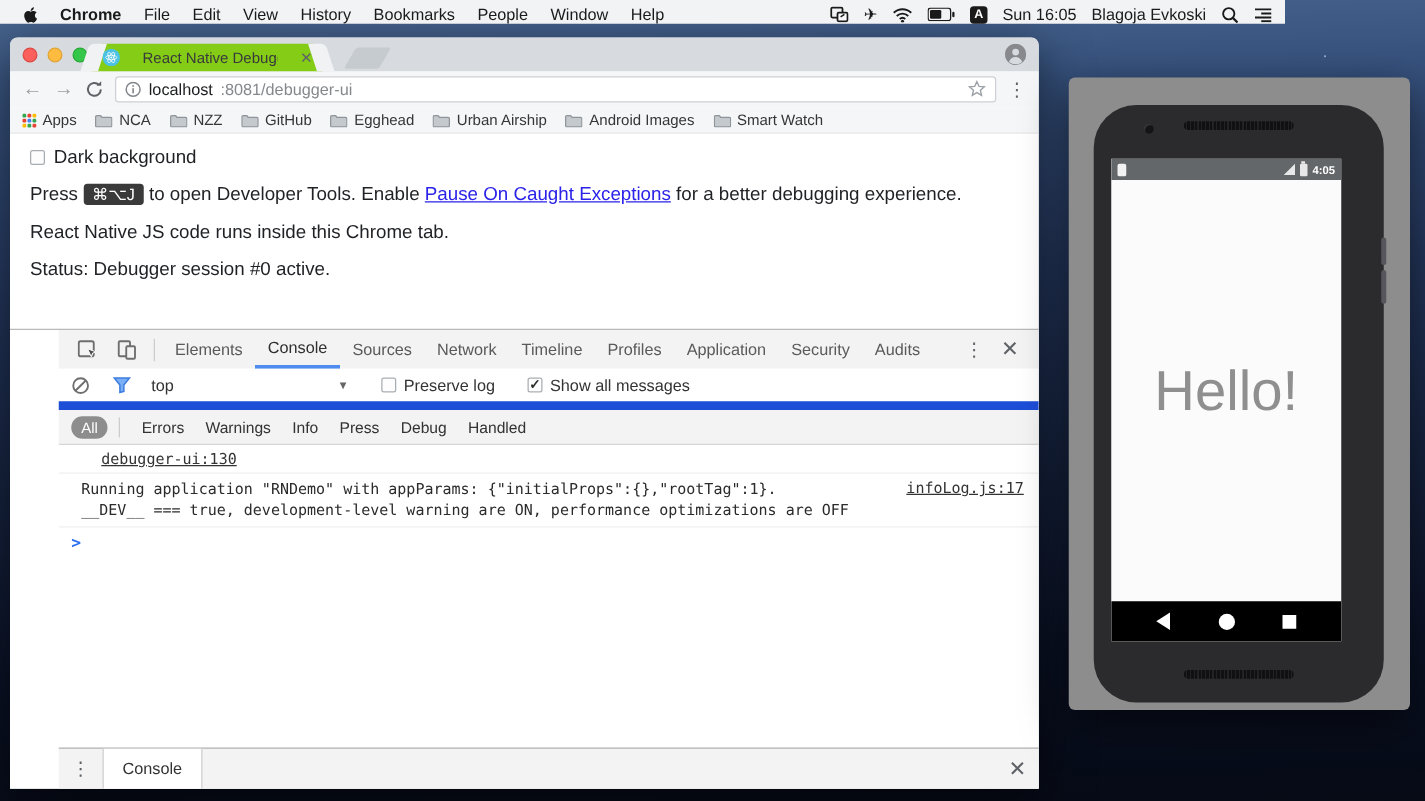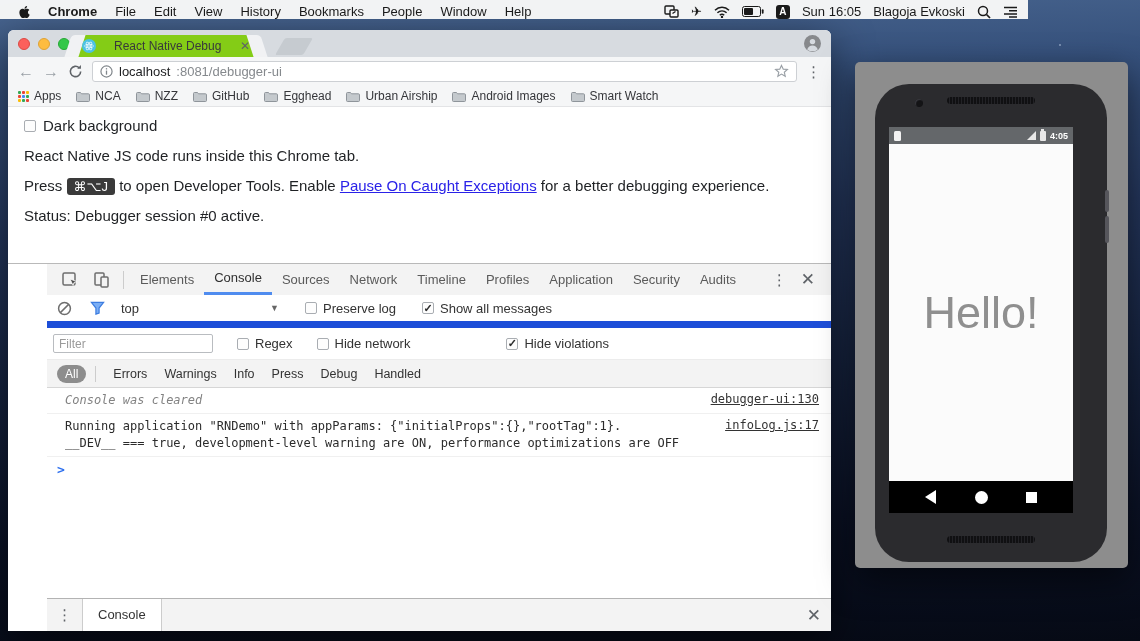--- a/index.html
+++ b/index.html
@@ -351,28 +351,28 @@
         </svg>
       <span>Smart Watch</span>
     </span>
   </div>
 
   <div class="page">
     <div class="page-row">
       <span class="cb"></span>
       <span>Dark background</span>
     </div>
-    <p>React Native JS code runs inside this Chrome tab.</p>
     <p>
       <span>Press</span>
       <span class="kbd-badge">⌘⌥J</span>
       <span>to open Developer Tools. Enable</span>
       <a class="page-link" href="#">Pause On Caught Exceptions</a>
       <span>for a better debugging experience.</span>
     </p>
+    <p>React Native JS code runs inside this Chrome tab.</p>
     <p>Status: Debugger session #0 active.</p>
   </div>
 
   <div class="devtools">
 
     <div class="dt-tabbar">
       <span class="dt-ico">
         <svg width="17" height="16" viewBox="0 0 17 16">
             <rect x="1" y="1" width="12" height="12" rx="1.5" fill="none" stroke="#6e6e6e" stroke-width="1.5"></rect>
             <path d="M8 7l7 2.6-3 .9-.9 3z" fill="#4a4a4a" stroke="#fff" stroke-width=".8"></path>
@@ -419,50 +419,34 @@
       <span class="cb-group">
         <span class="cb"></span>
         <span>Preserve log</span>
       </span>
       <span class="cb-group">
         <span class="cb checked"></span>
         <span>Show all messages</span>
       </span>
     </div>
 
-    <div class="dt-filterbar">
-      <input class="filter-input" placeholder="Filter" style="">
-      <span class="cb-group">
-        <span class="cb"></span>
-        <span>Regex</span>
-      </span>
-      <span class="cb-group">
-        <span class="cb"></span>
-        <span>Hide network</span>
-      </span>
-      <span class="cb-group" style="margin-left:88px">
-        <span class="cb checked"></span>
-        <span>Hide violations</span>
-      </span>
-    </div>
 
     <div class="dt-levels">
       <span class="level-pill">All</span>
       <span class="lv-sep"></span>
       <span>Errors</span>
       <span>Warnings</span>
       <span>Info</span>
       <span>Press</span>
       <span>Debug</span>
       <span>Handled</span>
     </div>
 
     <div class="dt-messages">
       <div class="msg-row">
-        <span class="msg-body msg-cleared">Console was cleared</span>
         <a class="msg-src" href="#">debugger-ui:130</a>
       </div>
       <div class="msg-row">
         <span class="msg-body">
           <span>Running application "RNDemo" with appParams: {"initialProps":{},"rootTag":1}.</span><br>
           <span>__DEV__ === true, development-level warning are ON, performance optimizations are OFF</span>
         </span>
         <a class="msg-src" href="#">infoLog.js:17</a>
       </div>
       <div class="prompt-row">

